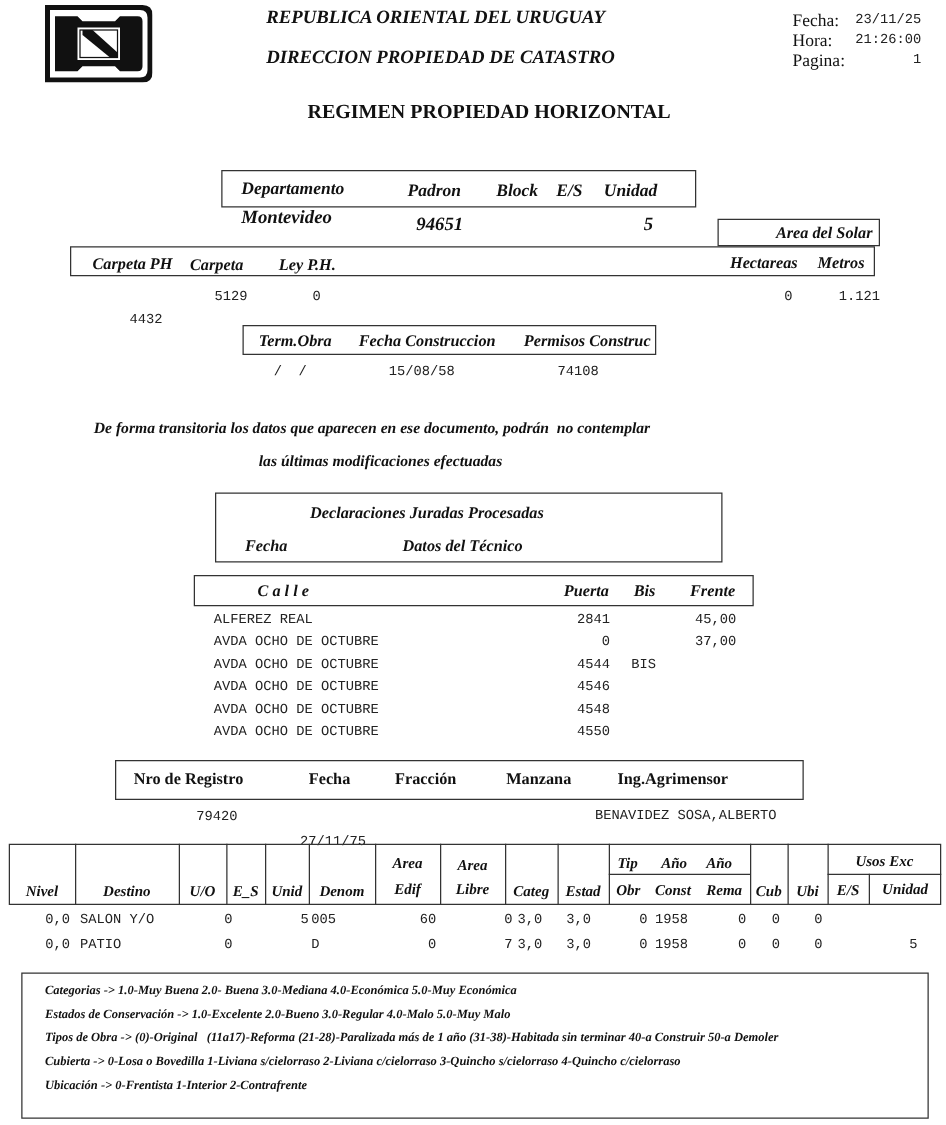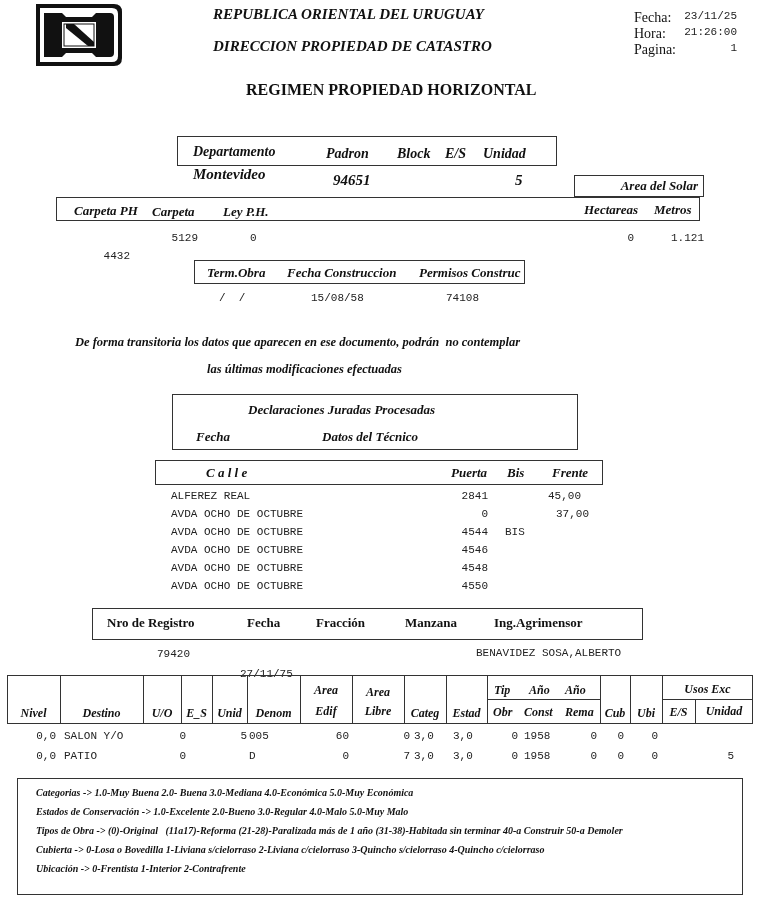--- a/index.html
+++ b/index.html
@@ -86,21 +86,21 @@
 <div class="box" style="left:155px; top:460px; width:448px; height:25px;"></div>
 <div class="abs hdr" style="left:206px; top:465px; font-size:13px; white-space:pre;">C a l l e</div>
 <div class="abs hdr" style="left:451px; top:465px; font-size:13px;">Puerta</div>
 <div class="abs hdr" style="left:507px; top:465px; font-size:13px;">Bis</div>
 <div class="abs hdr" style="left:552px; top:465px; font-size:13px;">Frente</div>
 
 <div id="calles-rows">
     <div class="abs mono" style="left:171px; top:490px;">ALFEREZ REAL</div>
     <div class="abs mono r" style="left:440px; top:490px; width:48px;">2841</div>
     <div class="abs mono" style="left:505px; top:490px;"></div>
-    <div class="abs mono r" style="left:540px; top:490px; width:49px;text-align:center;">45,00</div>
+    <div class="abs mono r" style="left:540px; top:490px; width:49px;">45,00</div>
     <div class="abs mono" style="left:171px; top:508px;">AVDA OCHO DE OCTUBRE</div>
     <div class="abs mono r" style="left:440px; top:508px; width:48px;">0</div>
     <div class="abs mono" style="left:505px; top:508px;"></div>
     <div class="abs mono r" style="left:540px; top:508px; width:49px;">37,00</div>
     <div class="abs mono" style="left:171px; top:526px;">AVDA OCHO DE OCTUBRE</div>
     <div class="abs mono r" style="left:440px; top:526px; width:48px;">4544</div>
     <div class="abs mono" style="left:505px; top:526px;">BIS</div>
     <div class="abs mono r" style="left:540px; top:526px; width:49px;"></div>
     <div class="abs mono" style="left:171px; top:544px;">AVDA OCHO DE OCTUBRE</div>
     <div class="abs mono r" style="left:440px; top:544px; width:48px;">4546</div>

